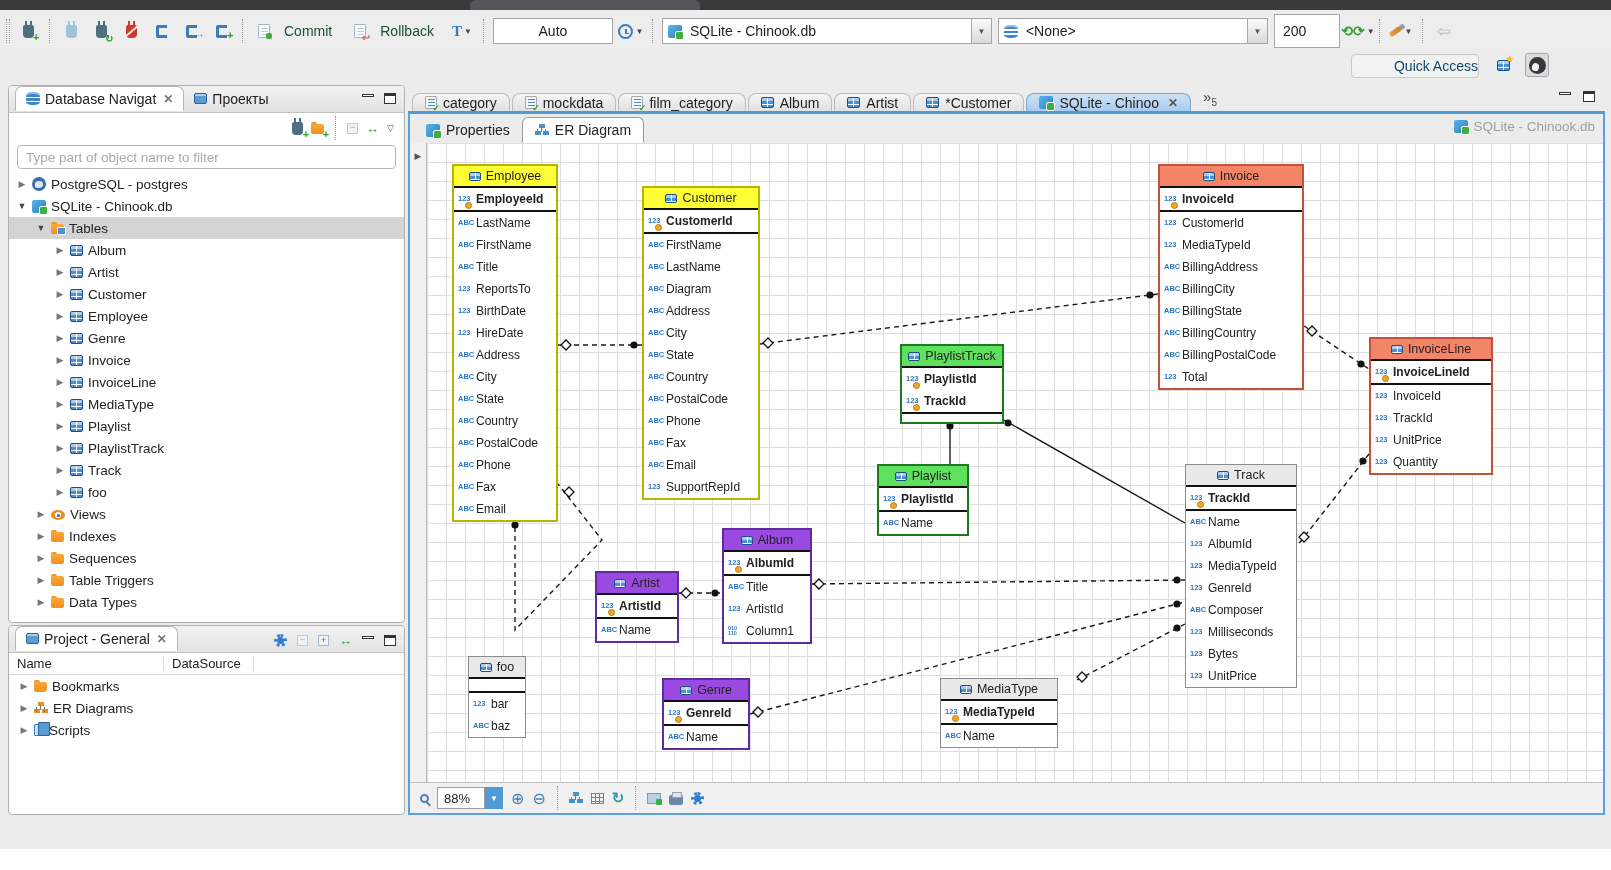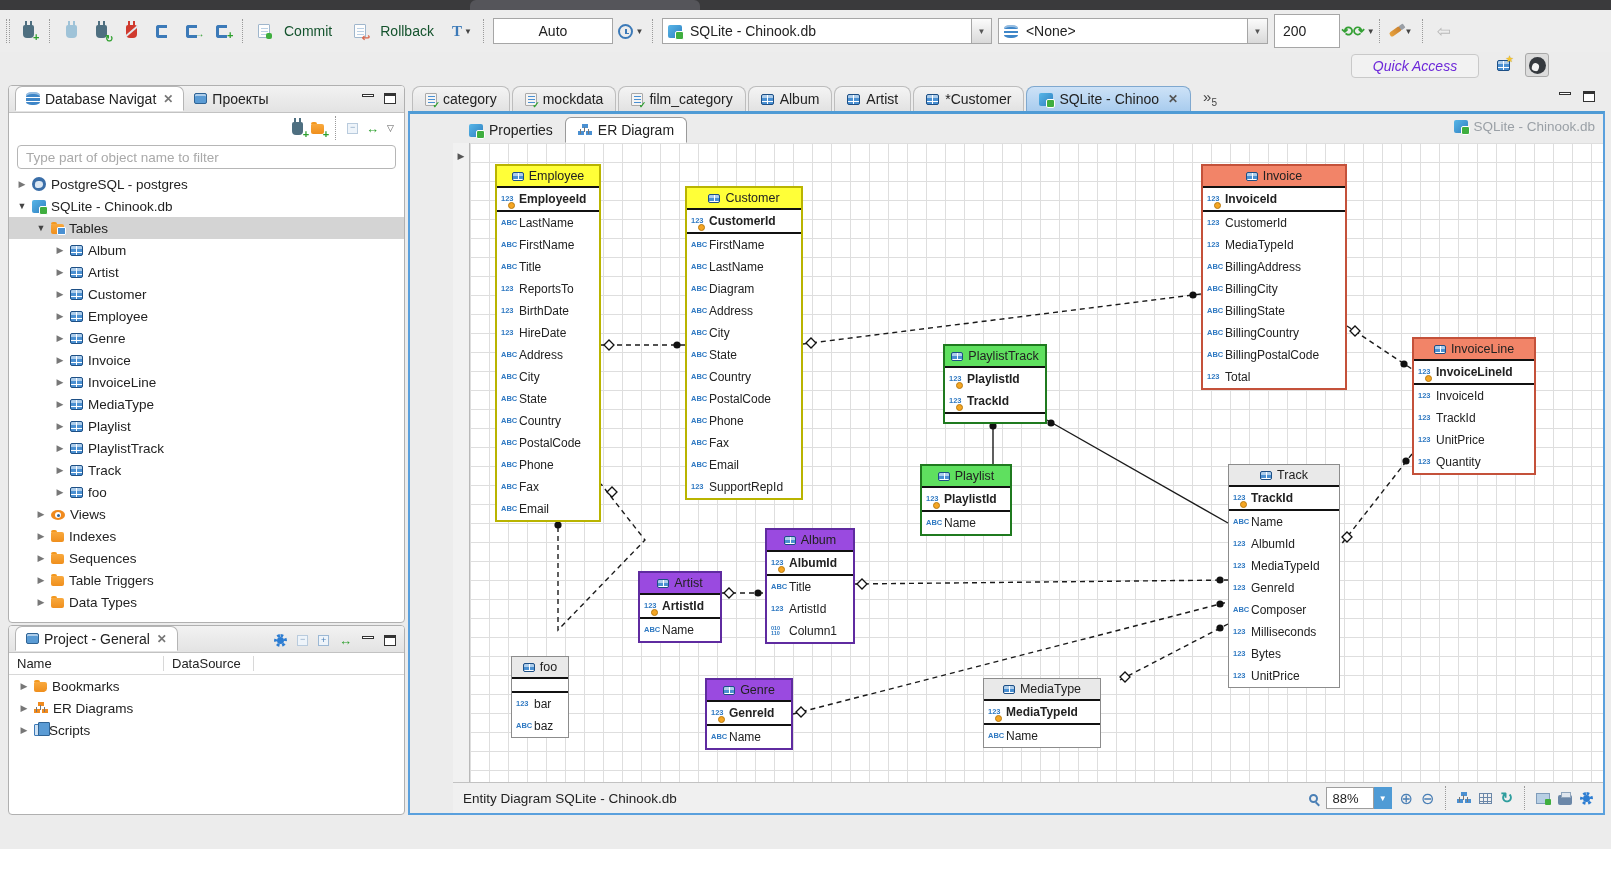--- a/index.html
+++ b/index.html
@@ -14,21 +14,21 @@
 .vsep { width:1px; height:24px; border-left:1px dotted #9a9a9a; margin:0 3px; }
 .tbi { width:24px; height:24px; display:flex; align-items:center; justify-content:center; position:relative; flex:none; }
 .tb-label { color:#14532d; font-size:14px; margin:0 10px 0 2px; }
 .combo { display:flex; align-items:center; background:#fff; border:1px solid #a6a6a6; height:26px; }
 .combo .val { padding:0 8px; white-space:nowrap; font-size:14px; }
 .combo .dd { width:20px; align-self:stretch; border-left:1px solid #a6a6a6; background:linear-gradient(#fbfbfb,#d9d9d9); display:flex; align-items:center; justify-content:center; font-size:8px; color:#555; }
 .auto-combo { width:120px; justify-content:center; }
 .num-field { width:66px; height:26px; border:1px solid #a6a6a6; background:#fff; font-size:14px; padding:16px 8px; display:flex; align-items:center; }
 .ddt { font-size:8px; color:#444; margin-left:2px; }
 .row2 { position:absolute; top:52px; left:0; right:0; height:30px; }
-.quick-access { position:absolute; right:132px; top:2px; width:128px; height:24px; border:1px solid #c9c9c9; border-radius:4px; color:#6d28d9; font-size:14px; display:flex; align-items:center; justify-content:center; background:#f2f2f2;font-style:italic; }
+.quick-access { position:absolute; right:132px; top:2px; width:128px; height:24px; border:1px solid #c9c9c9; border-radius:4px; color:#0c4a6e; font-size:14px; display:flex; align-items:center; justify-content:flex-end; background:#f2f2f2; }
 .persp { position:absolute; top:1px; display:flex; align-items:center; }
 .persp-press { border:1px solid #a8a8a8; border-radius:3px; background:#dcdcdc; }
 
 
 .ic { display:inline-block; position:relative; flex:none; }
 .plug { width:11px; height:13px; border-radius:2px 2px 4px 4px; background:#4e6f80; }
 .plug::before { content:""; position:absolute; top:-4px; left:2px; width:2px; height:4px; background:inherit; box-shadow:5px 0 0 #4e6f80; }
 .plug.lite { background:#9fc3d8; } .plug.lite::before { box-shadow:5px 0 0 #9fc3d8; }
 .plug.red { background:#d03a2e; } .plug.red::before { box-shadow:5px 0 0 #d03a2e; }
 .badge-plus::after { content:"+"; position:absolute; right:-6px; bottom:-5px; color:#2ea02e; font-weight:bold; font-size:11px; }
@@ -114,27 +114,27 @@
 .trow.sel { background:#d4d4d4; }
 .trow .arr { width:10px; font-size:9px; color:#777; text-align:center; }
 .trow .arr.open { color:#444; }
 .pcols { display:flex; height:22px; border-bottom:1px solid #d8d8d8; font-size:13px; align-items:center; }
 .pcols .c1 { width:155px; padding-left:8px; border-right:1px solid #d8d8d8; }
 .pcols .c2 { padding-left:8px; border-right:1px solid #d8d8d8; width:90px; }
 
 
 .editor { position:absolute; left:408px; top:85px; width:1197px; height:730px; }
 .etabs { display:flex; align-items:flex-end; height:26px; padding-left:4px; position:relative; }
-.etab { display:flex; align-items:center; gap:6px; height:25px; padding:0 12px; font-size:14px; background:linear-gradient(#f4f4f4,#e2e2e2); border:1px solid #bdbdbd; border-bottom:0; border-radius:8px 8px 0 0; margin-right:2px; white-space:nowrap; }
+.etab { display:flex; align-items:center; gap:6px; height:18px; padding:0 12px; font-size:14px; background:linear-gradient(#f4f4f4,#e2e2e2); border:1px solid #bdbdbd; border-bottom:0; border-radius:8px 8px 0 0; margin-right:2px; white-space:nowrap; }
 .etab.active { background:linear-gradient(#cde2f7,#a9ccee); border-color:#7fa8cf; }
 .etab .x { color:#555; font-weight:bold; font-size:12px; margin-left:3px; }
 .etab-more { font-size:15px; color:#444; margin-left:10px; align-self:center; }
 .etab-more sub { font-size:10px; }
 .ewin { position:absolute; right:10px; top:6px; display:flex; gap:12px; align-items:center; }
-.ed-body { position:absolute; top:26px; left:0; right:0; bottom:0; border:2px solid #5aa0dd; border-top:3px solid #4f9bd5; background:#ececec; display:flex; flex-direction:column;padding-left:43px; }
+.ed-body { position:absolute; top:26px; left:0; right:0; bottom:0; border:2px solid #5aa0dd; border-top:3px solid #4f9bd5; background:#ececec; display:flex; flex-direction:column; }
 .subtabs { height:29px; background:#ececec; display:flex; align-items:flex-end; padding-left:4px; position:relative; flex:none; }
 .stab { display:flex; align-items:center; gap:6px; height:26px; padding:0 12px; font-size:14px; border-radius:6px 6px 0 0; }
 .stab.active { background:#fff; border:1px solid #9a9a9a; border-bottom-color:#fff;text-align:right; }
 .corner-db { position:absolute; right:8px; top:5px; display:flex; gap:5px; align-items:center; color:#9aa0a6; font-size:13.5px; }
 .ed-mid { flex:1; display:flex; min-height:0; }
 .palette { width:17px; background:#f1f1f1; border-right:1px solid #b9b9b9; flex:none; }
 .palette .pal-arr { display:block; text-align:center; color:#555; font-size:9px; margin-top:8px; }
 .canvas { position:relative; flex:1; background:#fff; overflow:hidden;
   background-image:linear-gradient(to right,#dedede 1px,transparent 1px),linear-gradient(to bottom,#dedede 1px,transparent 1px);
   background-size:19px 19px; }
@@ -880,21 +880,20 @@
                 <span class="cname">bar</span>
               </div>
               <div class="erow">
                 <span class="cicon">ABC</span>
                 <span class="cname">baz</span>
               </div>
             </div>
           </div>
       </div>
       <div class="ed-foot">
-        <span class="flabel">Entity Diagram SQLite - Chinook.db</span>
         <span class="ic mag"></span>
         <div class="zoom-combo">
           <span class="zv">88%</span>
           <span class="zd">▼</span>
         </div>
         <span class="zpm">⊕</span>
         <span class="zpm">⊖</span>
         <span class="vsep"></span>
         <span class="ic erd-ic erd-blue"></span>
         <span class="ic grid-ic"></span>

